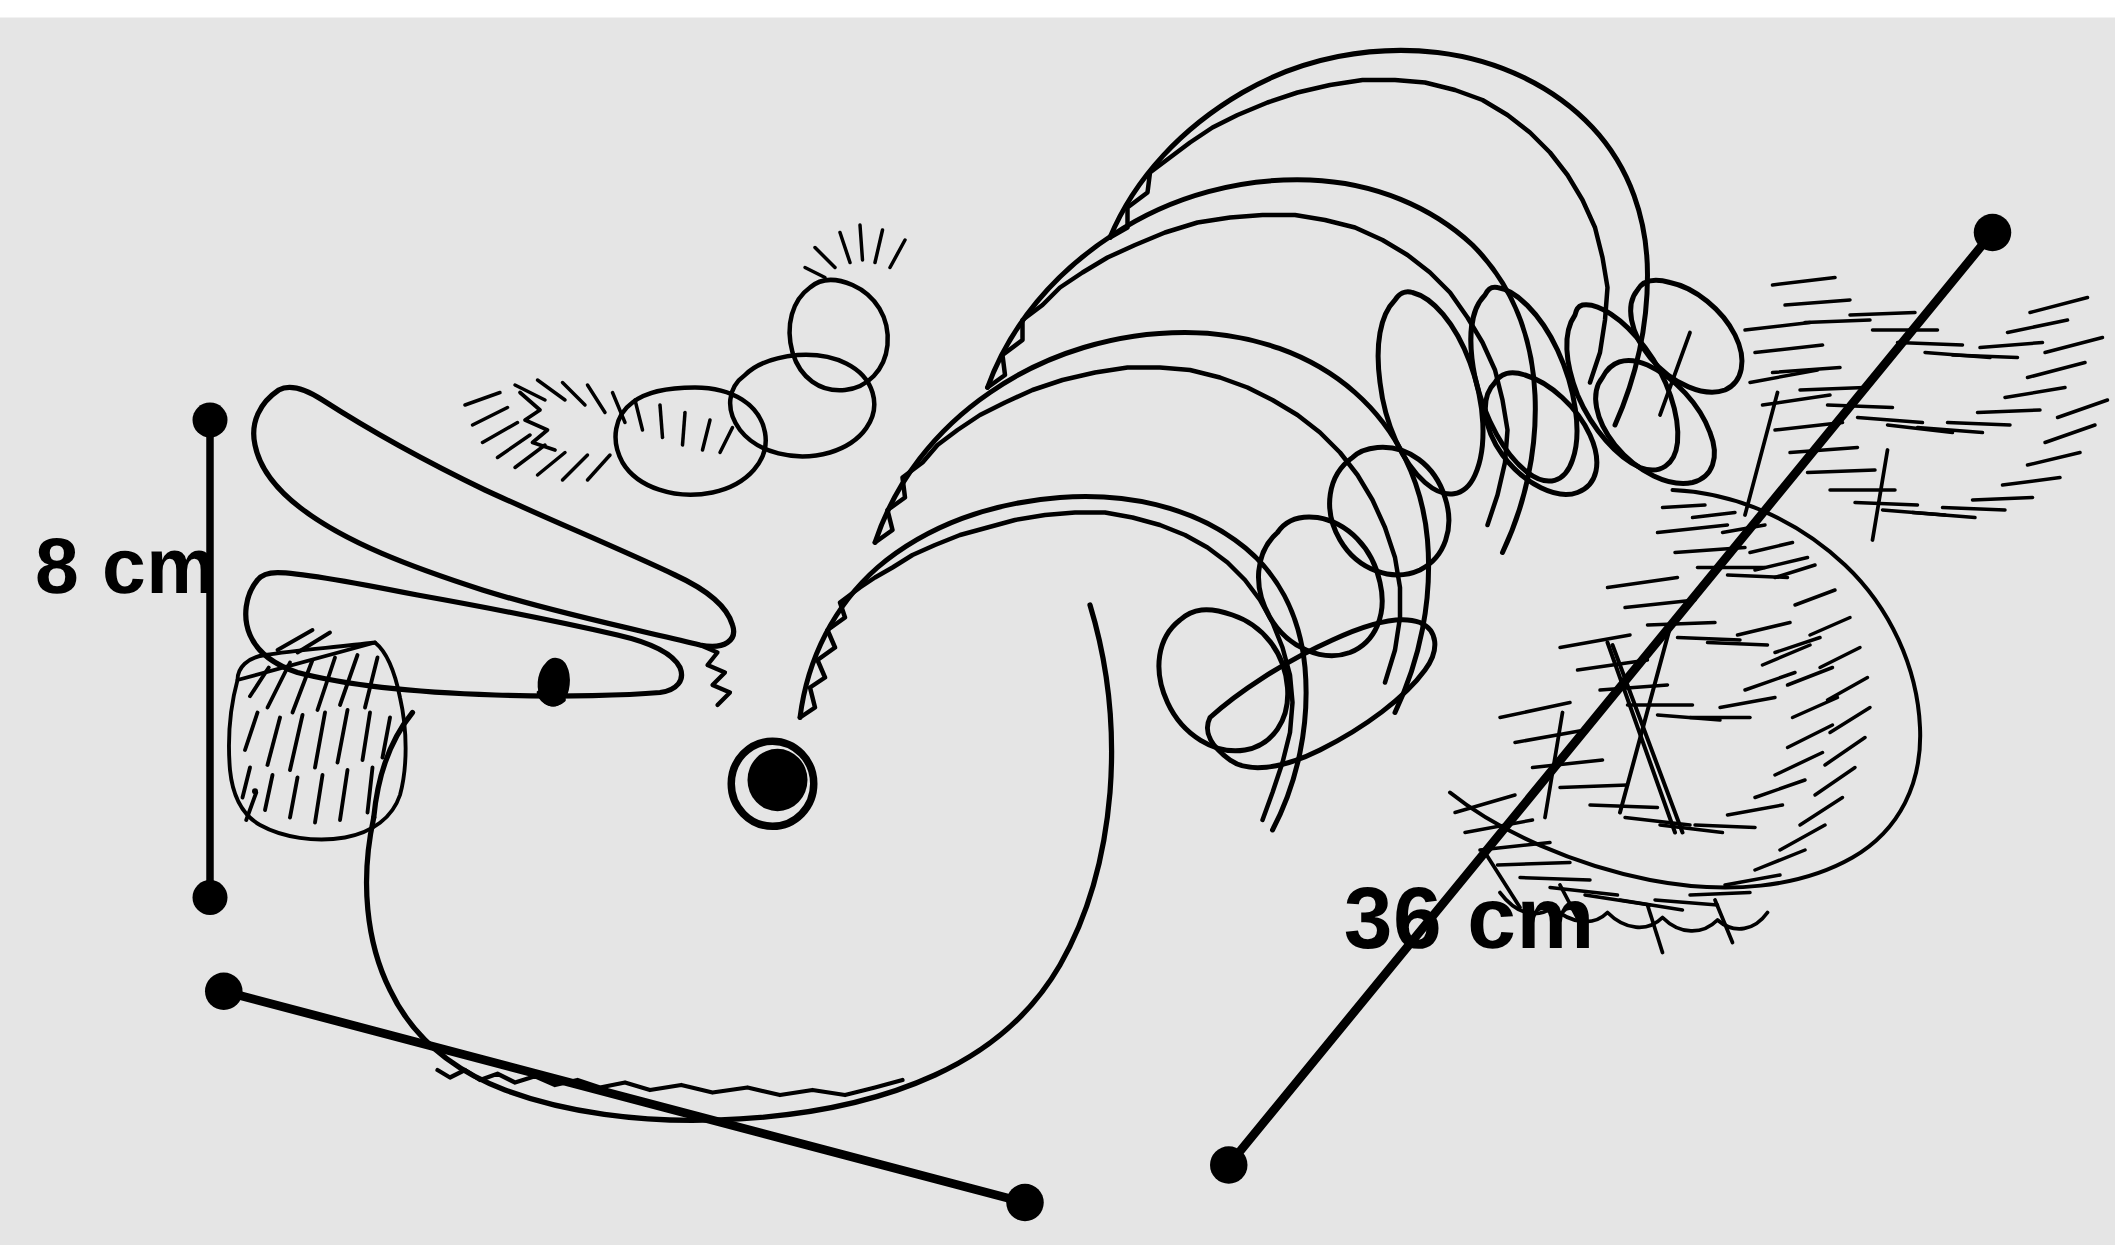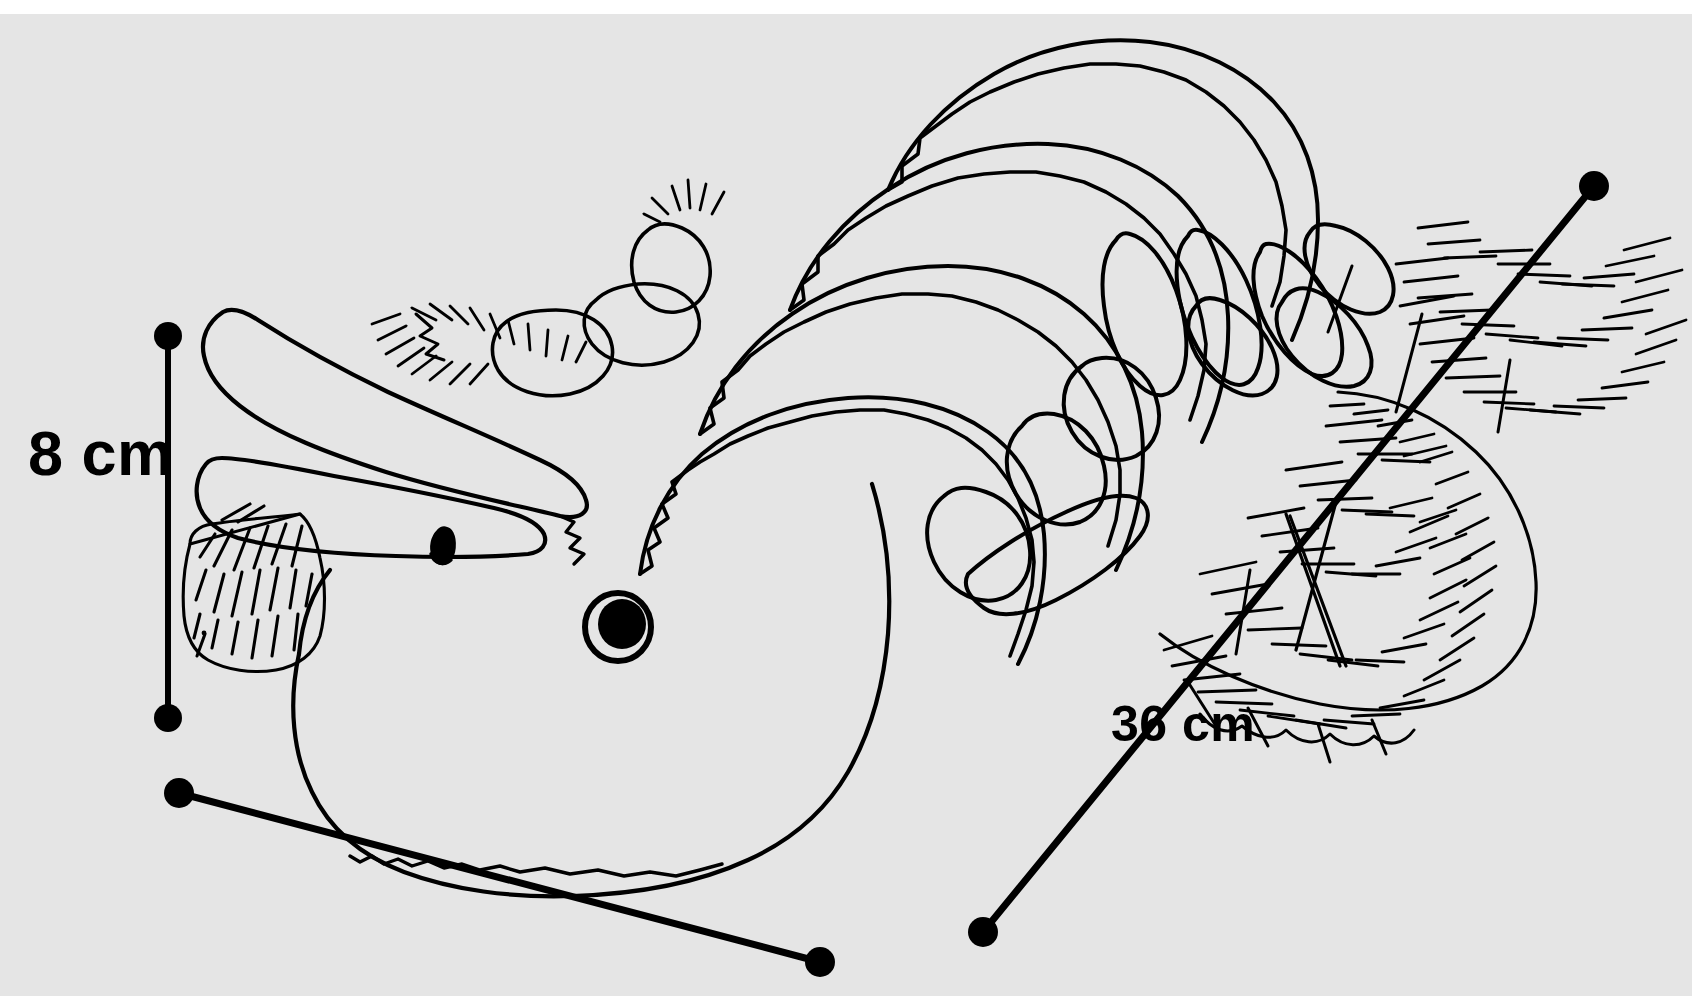--- a/index.html
+++ b/index.html
@@ -30,21 +30,21 @@
     position: absolute;
     font-family: "Liberation Sans", sans-serif;
     font-weight: bold;
     color: #000000;
     white-space: nowrap;
     line-height: 1;
     letter-spacing: 0.5px;
   }
   #label-height { left: 28px;  top: 408px; font-size: 63px; }
   #label-length { left: 330px; top: 822px; font-size: 63px; }
-  #label-depth  { left: 1111px; top: 685px; font-size: 50px; }
+  #label-depth  { left: 1075px; top: 685px; font-size: 70px; }
 </style>
 </head>
 <body>
 
 <div id="stage">
 
   <svg viewBox="0 0 1692 996" xmlns="http://www.w3.org/2000/svg">
 
     <g fill="none" stroke="#000000" stroke-width="4.2" stroke-linecap="round" stroke-linejoin="round">
 

